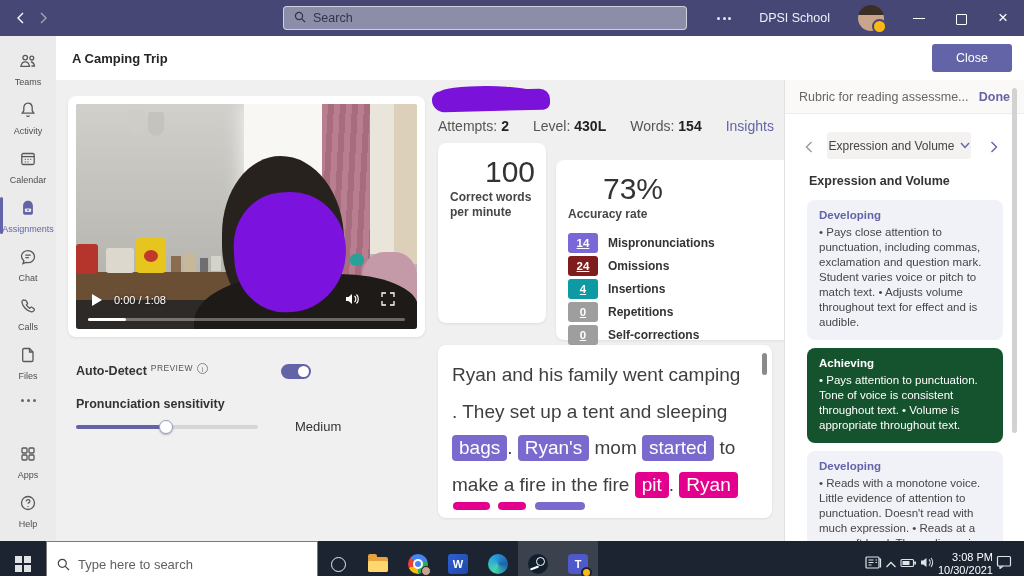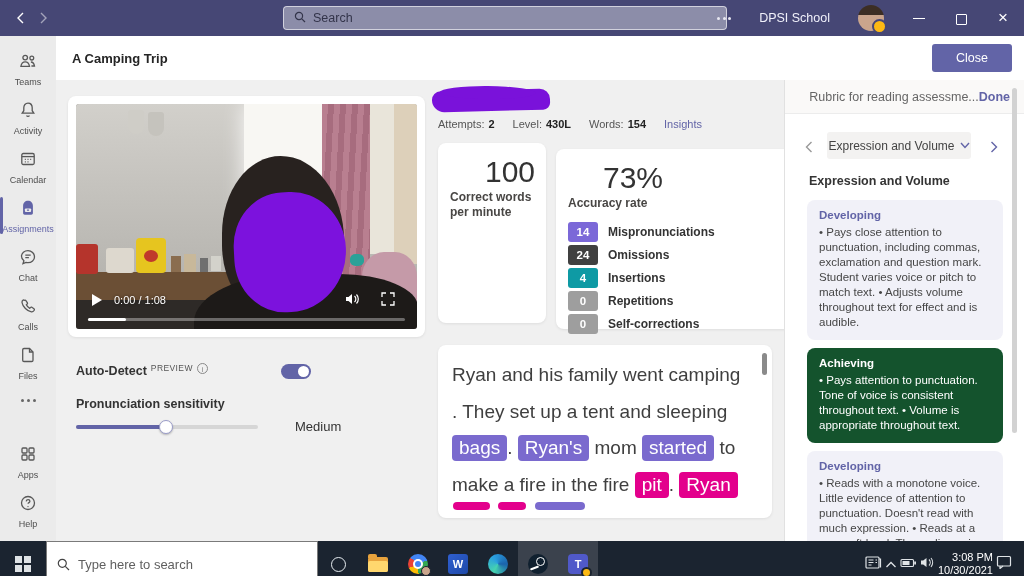--- a/index.html
+++ b/index.html
@@ -3,21 +3,21 @@
 <meta charset="utf-8">
 <style>
   * { margin:0; padding:0; box-sizing:border-box; }
   html,body { width:1024px; height:576px; overflow:hidden; font-family:"Liberation Sans",sans-serif; background:#f0f0f0; }
   #screen { position:relative; width:1024px; height:576px; }
 
   
   .titlebar { position:relative; height:36px; background:#464775; display:flex; align-items:center; color:#fff; }
   .tb-nav { display:flex; align-items:center; gap:14px; padding-left:16px; width:70px; }
   .tb-nav svg { display:block; }
-  .tb-search { position:absolute; left:283px; top:6px; width:444px; height:24px; background:rgba(255,255,255,.38); border:1px solid rgba(255,255,255,.6); border-radius:4px; display:flex; align-items:center; gap:7px; padding:0 10px; color:#33344a; font-size:12.5px; }
+  .tb-search { position:absolute; left:283px; top:6px; width:404px; height:24px; background:rgba(255,255,255,.38); border:1px solid rgba(255,255,255,.6); border-radius:4px; display:flex; align-items:center; gap:7px; padding:0 10px; color:#33344a; font-size:12.5px; }
   .tb-right { position:absolute; right:0; top:0; height:36px; display:flex; align-items:center; gap:28px; padding-right:14px; }
   .tb-more { display:flex; gap:2.5px; cursor:default; }
   .tb-more i, .rail-more i { width:3px; height:3px; border-radius:50%; background:#e8e8f2; display:block; }
   .tb-org { font-size:12.5px; color:#f0f0fa; }
   .tb-avatar { position:relative; width:26px; height:26px; border-radius:50%; background:linear-gradient(180deg,#3c2e24 0 38%,#caa58c 38%); }
   .tb-avatar::after { content:""; position:absolute; right:-3px; bottom:-3px; width:11px; height:11px; border-radius:50%; background:#fdb913; border:2px solid #464775; }
   .win-btn { width:14px; height:14px; position:relative; display:block; }
   .win-min::after { content:""; position:absolute; left:1px; right:1px; top:7px; border-top:1.4px solid #fff; }
   .win-rest::after { content:""; position:absolute; left:2px; top:3px; width:9px; height:9px; border:1.3px solid #fff; border-radius:1px; }
   .win-close { font-size:17px; line-height:14px; text-align:center; color:#fff; }
@@ -83,46 +83,46 @@
   .slider { position:absolute; left:20px; top:345px; width:182px; height:4px; background:#d6d6d6; border-radius:2px; }
   .slider::before { content:""; position:absolute; left:0; top:0; bottom:0; width:90px; background:#6264a7; border-radius:2px; }
   .slider-thumb { position:absolute; left:83px; top:-5px; width:14px; height:14px; background:#fff; border:1.5px solid #9a9cc9; border-radius:50%; box-shadow:0 1px 2px rgba(0,0,0,.25); }
   .sens-value { position:absolute; left:239px; top:339px; font-size:13px; color:#333; }
 
   
   .scribble { position:absolute; left:376px; top:10px; width:118px; height:21px; background:#7a12da; border-radius:10px 12px 8px 14px; transform:rotate(-1.5deg); }
   .scribble::after { content:""; position:absolute; left:8px; top:-4px; width:96px; height:13px; background:#7a12da; border-radius:50%; transform:rotate(2deg); }
 
   
-  .stats-row { position:absolute; left:382px; top:38px; display:flex; align-items:center; gap:18px; font-size:11px; }
+  .stats-row { position:absolute; left:382px; top:38px; display:flex; align-items:center; gap:24px; font-size:14px; }
   .stat-label { color:#555; }
   .stat-value { font-weight:700; color:#222; margin-left:4px; }
   .insights { color:#6264a7; }
 
   
   .wpm-card { left:382px; top:63px; width:108px; height:180px; padding:12px; }
-  .acc-card { left:500px; top:69px; width:244px; height:180px; padding:12px; }
+  .acc-card { left:500px; top:80px; width:244px; height:180px; padding:12px; }
   .metric-value { font-size:30px; color:#333; line-height:33px;margin-left:35px; }
   .metric-label { font-size:12px; font-weight:700; color:#484644; line-height:15px; margin-top:2px; }
   .err-list { margin-top:9px; }
   .err-row { display:flex; align-items:center; gap:10px; height:23px; }
-  .err-badge { width:30px; height:20px; border-radius:3px; color:#fff; font-size:11.5px; font-weight:700; text-align:center; line-height:20px; }
+  .err-badge { width:30px; height:20px; border-radius:3px; color:#fff; font-size:11.5px; font-weight:700; text-align:center; line-height:20px;text-decoration:underline; }
   .err-label { font-size:12px; font-weight:700; color:#333; }
 
   
   .passage-card { left:382px; top:265px; width:334px; height:173px; padding:12px 14px 0; overflow:hidden; }
   .p-line { height:36.5px; line-height:36.5px; font-size:19px; color:#3f3f3f; white-space:nowrap; }
   .p-hl { padding:2px 7px 3px; border-radius:4px; color:#fff; }
   .p-partials { position:absolute; left:0; top:157px; right:0; height:10px; }
   .p-bar { position:absolute; height:8px; border-radius:4px; }
   .p-scroll { position:absolute; right:5px; top:8px; width:5px; height:22px; background:#8a8a8a; border-radius:3px; }
 
   
   .rubric { position:absolute; right:0; top:44px; width:240px; bottom:0; background:#fff; border-left:1px solid #e1e1e1; overflow:hidden; }
-  .ru-header { height:34px; background:#faf9f8; border-bottom:1px solid #ececec; display:flex; align-items:center; justify-content:flex-end; padding:0 14px; }
+  .ru-header { height:34px; background:#faf9f8; border-bottom:1px solid #ececec; display:flex; align-items:center; justify-content:space-between; padding:0 14px; }
   .ru-title { font-size:12.5px; color:#666; }
   .ru-done { font-size:12.5px; font-weight:700; color:#6264a7; }
   .ru-nav { position:absolute; left:0; right:0; top:52px; height:28px; }
   .ru-chev-l { position:absolute; left:20px; top:7px; color:#999; }
   .ru-chev-r { position:absolute; right:26px; top:7px; color:#6264a7; }
   .ru-pill { position:absolute; left:42px; top:0; width:144px; height:27px; background:#f3f2f1; border-radius:3px; display:flex; align-items:center; justify-content:center; gap:5px; font-size:12px; color:#444; }
   .ru-pill svg { color:#6264a7; }
   .ru-heading { position:absolute; left:24px; top:94px; font-size:12.5px; font-weight:700; color:#333; }
   .ru-cards { position:absolute; left:22px; top:120px; width:196px; }
   .r-card { border-radius:8px; background:#f1f1f8; padding:9px 12px 10px; margin-bottom:8px; }
@@ -356,21 +356,21 @@
       </div>
       <div class="card acc-card">
         <div class="metric-value">73%</div>
         <div class="metric-label">Accuracy rate</div>
         <div class="err-list" id="err-list">
             <div class="err-row">
               <span class="err-badge" style="background: rgb(123, 104, 216);">14</span>
               <span class="err-label">Mispronunciations</span>
             </div>
             <div class="err-row">
-              <span class="err-badge" style="background: #404040;">24</span>
+              <span class="err-badge" style="background: #7f1d1d;">24</span>
               <span class="err-label">Omissions</span>
             </div>
             <div class="err-row">
               <span class="err-badge" style="background: rgb(14, 154, 164);">4</span>
               <span class="err-label">Insertions</span>
             </div>
             <div class="err-row">
               <span class="err-badge" style="background: rgb(158, 158, 158);">0</span>
               <span class="err-label">Repetitions</span>
             </div>

